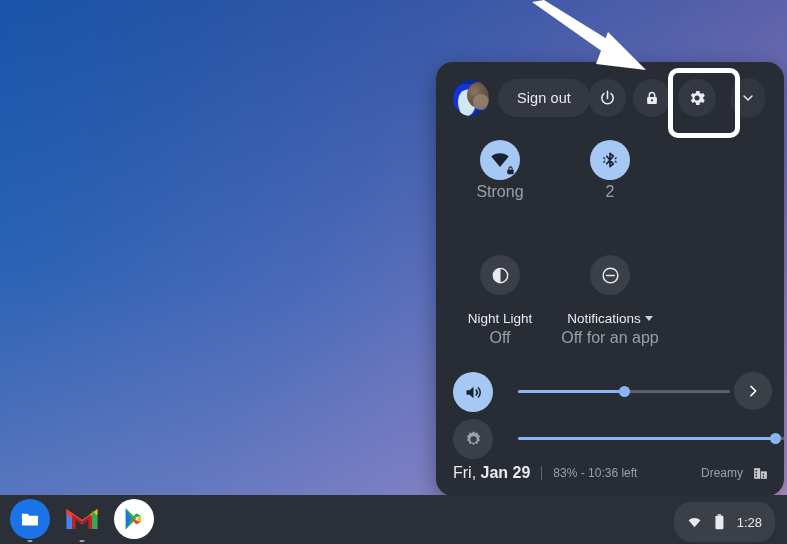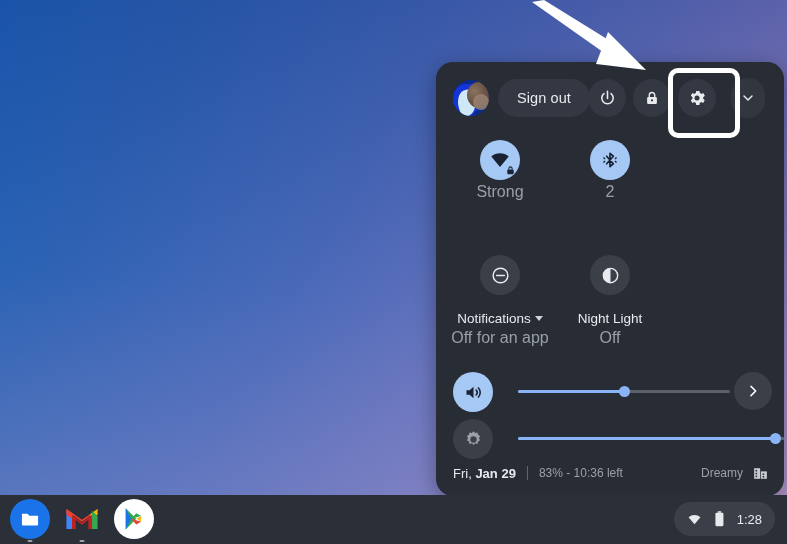--- a/index.html
+++ b/index.html
@@ -118,40 +118,40 @@
     position:absolute;left:298px;top:3px;width:38px;height:38px;border-radius:50%;
     background:#3b3f48;display:flex;align-items:center;justify-content:center;cursor:pointer;
   }
 
   
   #qs-bottom{
     position:absolute;left:0;bottom:0;width:348px;height:46px;
     display:flex;align-items:center;
   }
   .bt-left{position:absolute;left:17px;display:flex;align-items:center;gap:0;}
-  .bt-date{color:#e8eaed;font-size:13px;}
+  .bt-date{color:#e8eaed;font-size:16px;}
   .bt-date b{font-weight:bold;}
   .bt-div{width:1px;height:14px;background:#5f646d;margin:0 11px;}
   .bt-batt{color:#9aa0a6;font-size:12px;}
   .bt-right{position:absolute;right:15px;display:flex;align-items:center;gap:9px;}
   .bt-managed{color:#9aa0a6;font-size:12px;}
 
   
   #shelf{
     position:absolute;left:0;bottom:0;width:787px;height:49px;
     background:#2b2f38;
   }
   .shelf-apps{position:absolute;left:10px;top:4px;display:flex;gap:12px;align-items:center;}
   .app-ic{width:40px;height:40px;border-radius:50%;display:flex;align-items:center;justify-content:center;cursor:pointer;position:relative;}
   #app-files{background:#1a73e8;}
   #app-gmail{background:transparent;}
   #app-play{background:#ffffff;}
   .app-dot{position:absolute;bottom:-3px;left:50%;transform:translateX(-50%);width:5px;height:2px;border-radius:1px;background:#9aa0a6;}
   #status-tray{
-    position:absolute;right:12px;top:7px;height:34px;border-radius:17px;
+    position:absolute;right:12px;top:7px;height:40px;border-radius:17px;
     background:#3b3f48;display:flex;align-items:center;gap:12px;padding:0 13px;cursor:pointer;
   }
   .tray-time{color:#e8eaed;font-size:13px;}
 
   
   #arrow-annotation{position:absolute;left:500px;top:0px;width:160px;height:75px;pointer-events:none;}
 </style>
 </head>
 <body>
 
@@ -229,42 +229,42 @@
       </div>
 
 
     </div>
 
     <div class="tile-row">
 
       <div class="tile">
         <div class="tile-ic">
           <svg width="21" height="21" viewBox="0 0 24 24">
+            <circle cx="12" cy="12" r="8.2" stroke="#e8eaed" stroke-width="1.6" fill="none"></circle>
+            <path d="M12 3.8 a8.2 8.2 0 0 0 0 16.4 z" fill="#e8eaed"></path>
+          </svg>
+        </div>
+        <div class="tile-label">
+          <span>Night Light</span>
+        </div>
+        <div class="tile-sub">Off</div>
+      </div>
+
+      <div class="tile">
+        <div class="tile-ic">
+          <svg width="21" height="21" viewBox="0 0 24 24">
             <circle cx="12" cy="12" r="8.4" stroke="#e8eaed" stroke-width="1.7" fill="none"></circle>
             <path d="M7.6 12 h8.8" stroke="#e8eaed" stroke-width="1.7" stroke-linecap="round"></path>
           </svg>
         </div>
         <div class="tile-label">
           <span>Notifications</span>
           <span class="caret"></span>
         </div>
         <div class="tile-sub">Off for an app</div>
-      </div>
-
-      <div class="tile">
-        <div class="tile-ic">
-          <svg width="21" height="21" viewBox="0 0 24 24">
-            <circle cx="12" cy="12" r="8.2" stroke="#e8eaed" stroke-width="1.6" fill="none"></circle>
-            <path d="M12 3.8 a8.2 8.2 0 0 0 0 16.4 z" fill="#e8eaed"></path>
-          </svg>
-        </div>
-        <div class="tile-label">
-          <span>Night Light</span>
-        </div>
-        <div class="tile-sub">Off</div>
       </div>
 
 
     </div>
   </div>
 
   <div class="slider-row" id="volume-row">
     <div class="sl-ic on">
       <svg width="21" height="21" viewBox="0 0 24 24">
         <path fill="#1b2332" d="M4 9.5 h3.5 L12 5.4 v13.2 L7.5 14.5 H4 z"></path>

